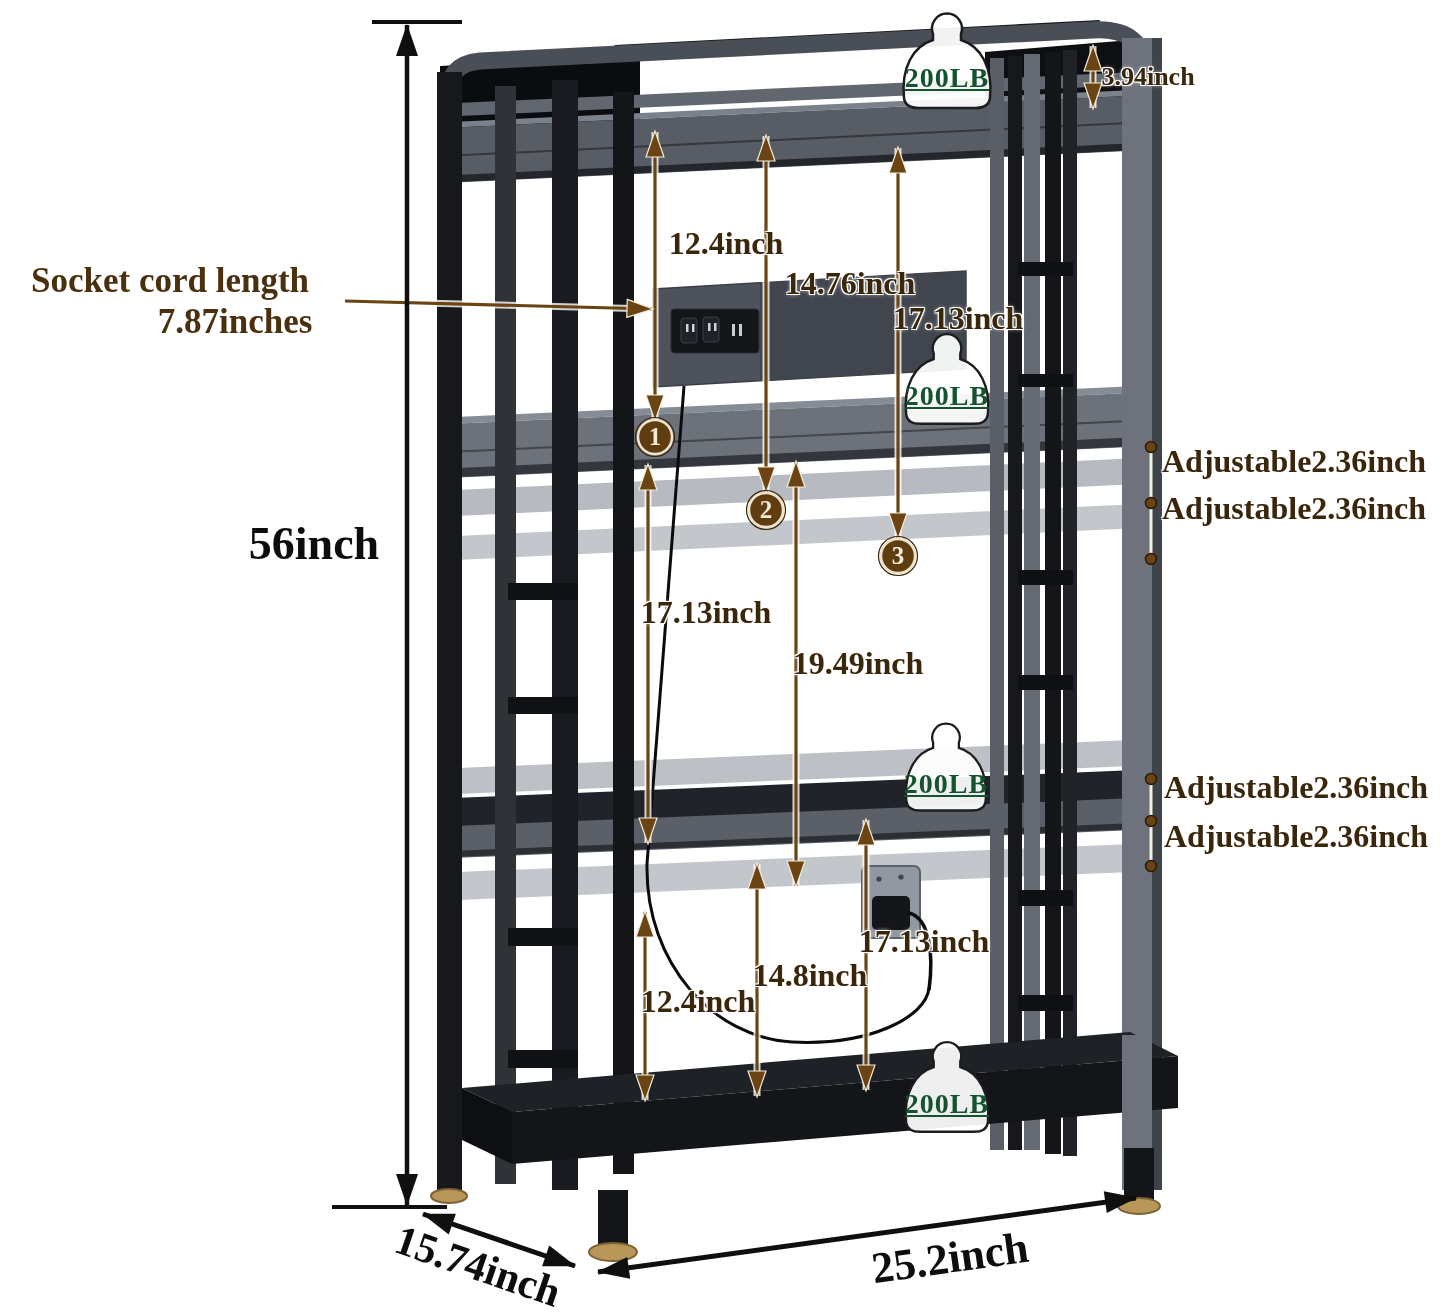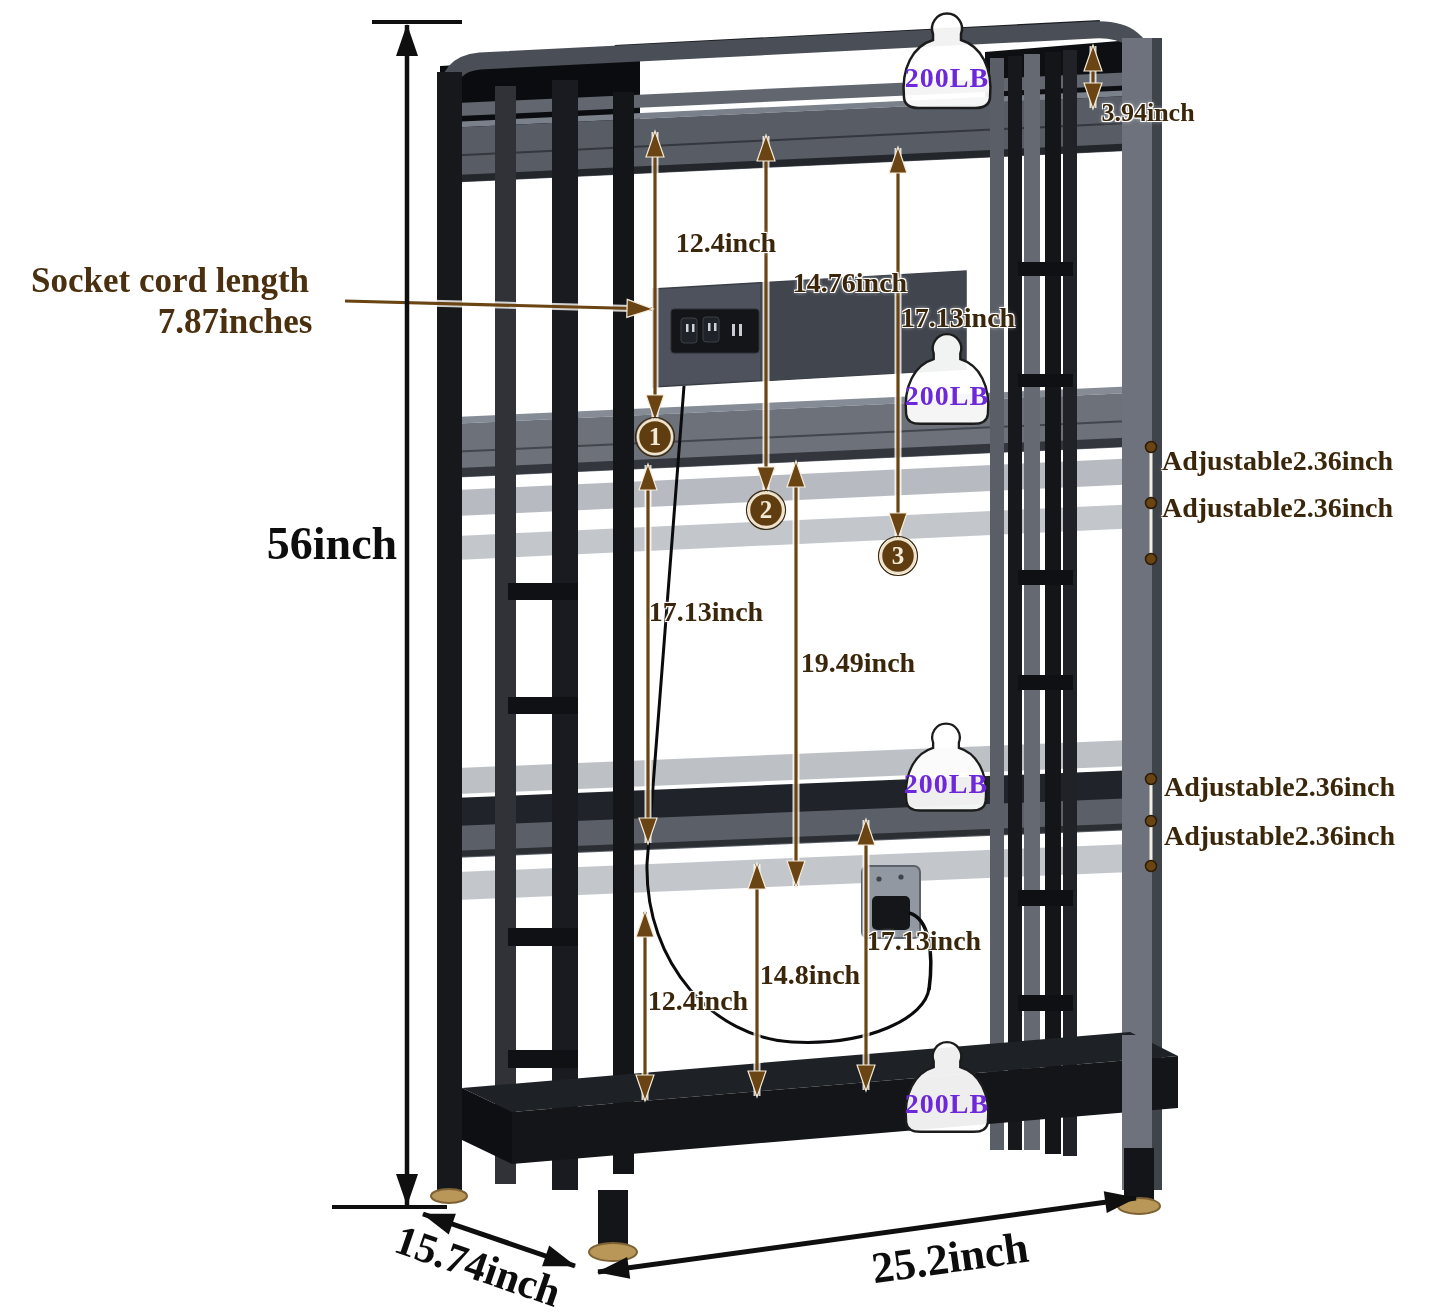--- a/index.html
+++ b/index.html
@@ -1,25 +1,25 @@
 <!DOCTYPE html>
 <html><head>
 <meta charset="utf-8">
 <style>
   html,body{margin:0;padding:0;background:#ffffff;}
   .stage{position:relative;width:1445px;height:1315px;background:#ffffff;overflow:hidden;
          font-family:"Liberation Serif","DejaVu Serif",serif;}
   .stage svg{position:absolute;left:0;top:0;}
   .lbl{position:absolute;transform:translate(-50%,-50%);white-space:nowrap;font-weight:700;
        text-shadow:-1px -1px 0 #fff,1px -1px 0 #fff,-1px 1px 0 #fff,1px 1px 0 #fff,0 0 4px #fff;}
-  .brown{color:#3a260a;font-size:28px;}
+  .brown{color:#3a260a;font-size:32px;}
   .brown-big{color:#4a300e;font-size:35px;}
   .black{color:#0d0d0d;}
   .h56{font-size:46px;}
-  .cap200{color:#6d28d9;font-size:28px;letter-spacing:1px;text-shadow:none;}
+  .cap200{color:#14532d;font-size:28px;letter-spacing:1px;text-shadow:none;text-decoration:underline;}
   .marker-num{color:#f3ead6;font-size:25px;text-shadow:none;}
   .adj{transform:translate(0,-50%);}
   .rot-depth{transform:translate(-50%,-50%) rotate(19deg);font-size:42px;}
   .rot-width{transform:translate(-50%,-50%) rotate(-8deg);font-size:44px;}
 </style>
 </head>
 <body>
 
 <div class="stage">
 
@@ -185,22 +185,22 @@
     <line x1="1151" y1="779" x2="1151" y2="866" stroke="#f3efe4" stroke-width="3"></line>
     <circle cx="1151" cy="779" r="5.5" fill="#6b4413" stroke="#2c1c06" stroke-width="1.5"></circle>
     <circle cx="1151" cy="821" r="5.5" fill="#6b4413" stroke="#2c1c06" stroke-width="1.5"></circle>
     <circle cx="1151" cy="866" r="5.5" fill="#6b4413" stroke="#2c1c06" stroke-width="1.5"></circle>
   </g>
 </svg>
 
 <div class="lbl brown-big" style="left:170px;top:281px;text-align:right;">Socket cord length</div>
 <div class="lbl brown-big" style="left:235px;top:322px;font-family:Liberation Serif, serif;">7.87inches</div>
 
-<div class="lbl black h56" style="left:332px;top:543px;">56inch</div>
-<div class="lbl brown" style="left:1148px;top:77px;font-size:26px;margin-top:36px;">3.94inch</div>
+<div class="lbl black h56" style="left:314px;top:543px;">56inch</div>
+<div class="lbl brown" style="left:1148px;top:77px;font-size:26px;">3.94inch</div>
 
 <div class="lbl cap200" style="left:947px;top:78px;">200LB</div>
 <div class="lbl cap200" style="left:947px;top:396px;">200LB</div>
 <div class="lbl cap200" style="left:946px;top:784px;">200LB</div>
 <div class="lbl cap200" style="left:947px;top:1104px;">200LB</div>
 
 <div class="lbl brown" style="left:726px;top:243px;">12.4inch</div>
 <div class="lbl brown" style="left:826px;top:283px;padding-left:48px;">14.76inch</div>
 <div class="lbl brown" style="left:958px;top:318px;">17.13inch</div>
 

